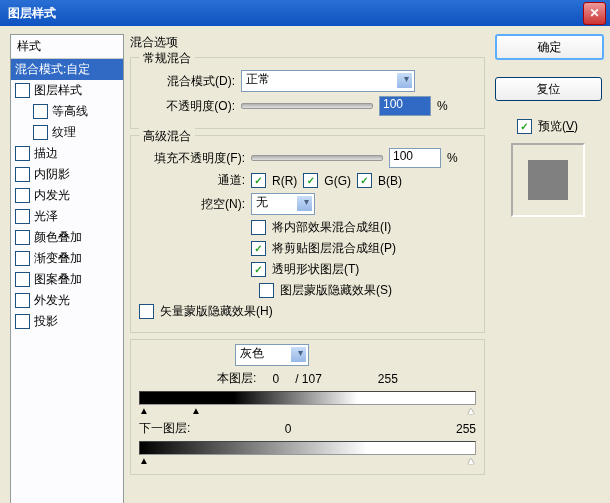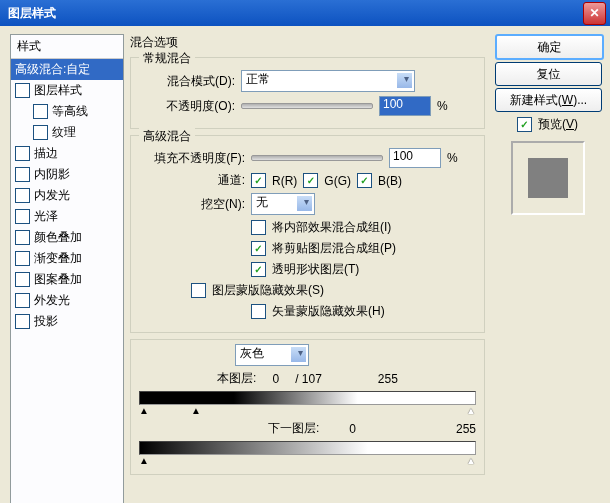--- a/index.html
+++ b/index.html
@@ -24,40 +24,40 @@
 .sel1::before{content:"▾";position:absolute;right:5px;top:2px;font-size:10px;z-index:1;color:#4d6185}
 .num{border:1px solid #7f9db9;background:#fff;width:44px;height:18px;padding:0 3px;text-align:left}
 .num.hl{background:#316ac5;color:#fff}
 .slider{flex:1;height:4px;background:linear-gradient(#b0b0b0,#e0e0e0);border:1px solid #999;border-radius:2px;position:relative;max-width:130px}
 .cbsq{width:13px;height:13px;border:1px solid #1c5180;background:#fff;display:inline-flex;align-items:center;justify-content:center;font-size:10px;color:#21a121;font-weight:bold}
 .grad{height:12px;border:1px inset #999}
 .g1{background:linear-gradient(90deg,#000 0%,#000 28%,#fff 65%,#fff 100%)}
 .g2{background:linear-gradient(90deg,#000 0%,#fff 68%,#fff 100%)}
 .tri{font-size:10px;color:#000}
 .right{position:absolute;right:10px;top:8px;width:105px}
-.btn{border:1px solid #003c74;background:linear-gradient(#fff,#eee);height:22px;width:100%;margin-bottom:2px;display:flex;align-items:center;justify-content:center;border-radius:3px}
+.btn{border:1px solid #003c74;background:linear-gradient(#fff,#eee);height:22px;width:100%;margin-bottom:17px;display:flex;align-items:center;justify-content:center;border-radius:3px}
 .btn.def{border:2px solid #5badff}
 .pv{width:70px;height:70px;background:#ece9d8;border:2px inset #fff;margin:8px auto;display:flex;align-items:center;justify-content:center}
 .pvs{width:40px;height:40px;background:#808080}
 u{text-decoration:underline}
 </style>
 </head>
 <body>
 
 <div class="titlebar">
  <span class="t">图层样式</span>
  <div class="close">✕</div>
 </div>
 <div class="content">
 
 <div class="panel left">
  <div class="phead">样式</div>
  <div id="slist">
         <div class="srow sel">
-          <span>高级混合:自定</span>
+          <span>混合模式:自定</span>
         </div>
         <div class="srow">
           <span class="cb"></span>
           <span>图层样式</span>
         </div>
         <div class="srow ind">
           <span class="cb"></span>
           <span>等高线</span>
         </div>
         <div class="srow ind">
@@ -150,25 +150,25 @@
           <span>将内部效果混合成组(I)</span>
         </div>
   <div class="row" style="margin-left:112px">
           <span class="cbsq">✓</span>
           <span>将剪贴图层混合成组(P)</span>
         </div>
   <div class="row" style="margin-left:112px">
           <span class="cbsq">✓</span>
           <span>透明形状图层(T)</span>
         </div>
-  <div class="row" style="margin-left:52px">
+  <div class="row" style="margin-left:120px">
           <span class="cbsq"></span>
           <span>图层蒙版隐藏效果(S)</span>
         </div>
-  <div class="row" style="margin-left:112px">
+  <div class="row" style="">
           <span class="cbsq"></span>
           <span>矢量蒙版隐藏效果(H)</span>
         </div>
  </div>
 
  <div class="grp">
   <div class="row" style="margin-top:-4px;margin-left:96px">
    <span class="sel1" style="width:50px">
             <span>灰色</span>
           </span>
@@ -179,40 +179,37 @@
    <span>/   107</span>
    <span style="margin-left:40px">255</span>
   </div>
   <div class="grad g1"></div>
   <div class="row" style="justify-content:space-between;margin:0">
    <span class="tri">▲</span>
    <span class="tri" style="margin-left:36px">▲</span>
    <span style="flex:1"></span>
    <span class="tri" style="color:#fff;text-shadow:0 0 1px #000">▲</span>
   </div>
-  <div class="row" style="justify-content:flex-end;gap:30px">
+  <div class="row" style="justify-content:space-between;gap:30px">
    <span>下一图层:</span>
    <span>0</span>
    <span style="margin-left:70px">255</span>
   </div>
   <div class="grad g2"></div>
   <div class="row" style="justify-content:space-between;margin:0">
    <span class="tri">▲</span>
    <span style="flex:1"></span>
    <span class="tri" style="color:#fff;text-shadow:0 0 1px #000">▲</span>
   </div>
  </div>
 </div>
 
 <div class="right">
  <div class="btn def">确定</div>
  <div class="btn">复位</div>
- <div class="btn">
-        <span>新建样式(<u>W</u>)...</span>
-      </div>
  <div class="row" style="justify-content:center">
         <span class="cbsq">✓</span>
         <span>预览(<u>V</u>)</span>
       </div>
  <div class="pv">
         <div class="pvs"></div>
       </div>
 </div>
 
 </div>

